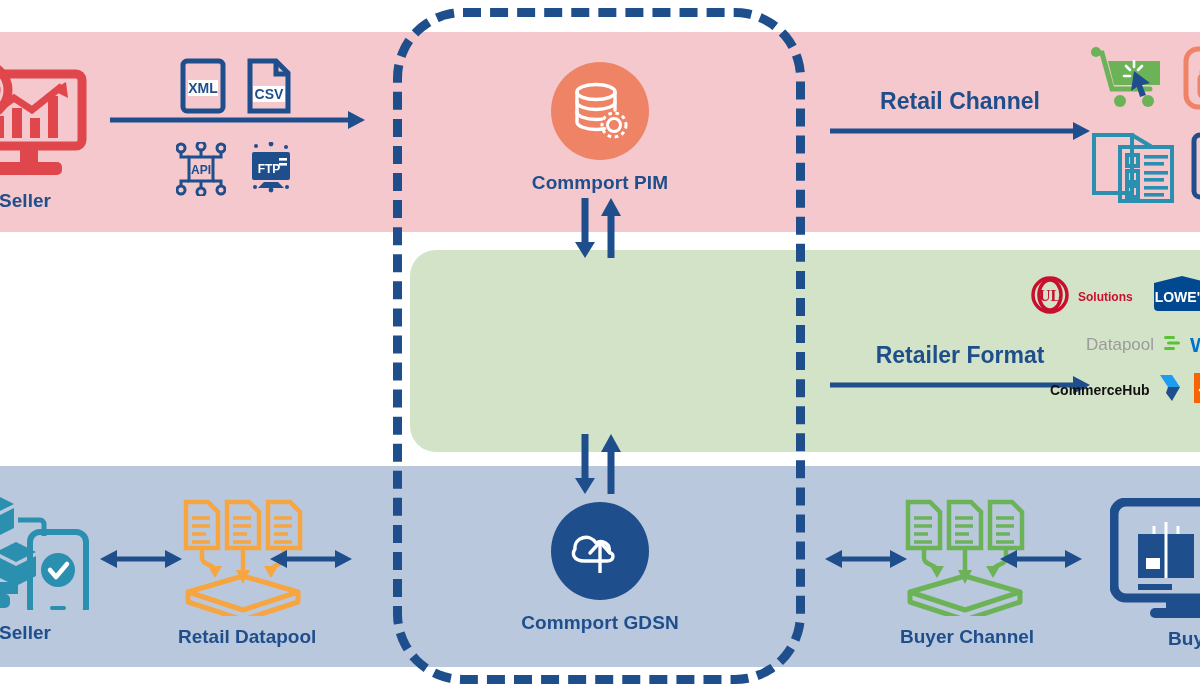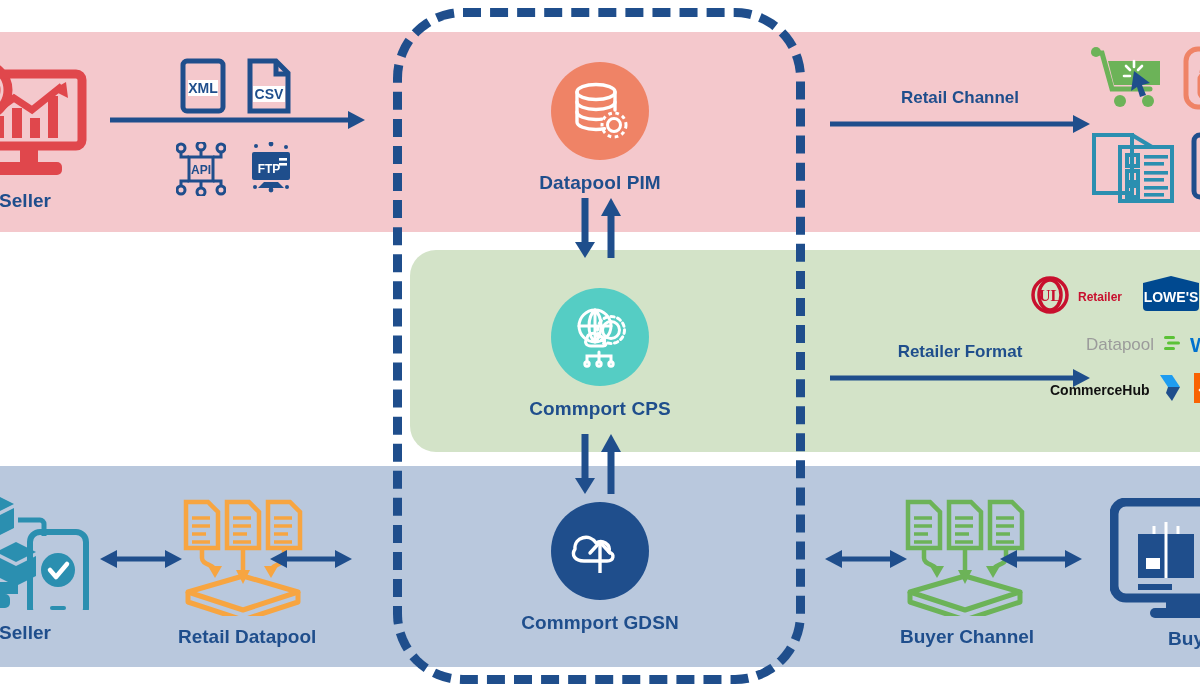--- a/index.html
+++ b/index.html
@@ -42,21 +42,21 @@
   #node-gdsn .disc { background: #1f4e8c; }
 
   
   .vpair { position: absolute; width: 58px; height: 60px; }
   #vpair-pim-cps  { left: 571px; top: 198px; }
   #vpair-cps-gdsn { left: 571px; top: 434px; }
 
   
   .flow { position: absolute; }
   .flow .flow-label {
-    color: #1f4e8c; font-weight: bold; font-size: 17px; text-align: center;
+    color: #1f4e8c; font-weight: bold; font-size: 23px; text-align: center;
     white-space: nowrap; margin-bottom: 6px;
   }
   #flow-retail  { left: 830px; top: 88px;  width: 260px; }
   #flow-format  { left: 830px; top: 318px; width: 260px; margin-top: 24px; }
 
   
   .harrow { position: absolute; }
   #arrow-seller-in { left: 110px; top: 110px; }
 
   .biarrow { position: absolute; }
@@ -207,41 +207,23 @@
           <path d="M46 12 v18"></path>
           <path d="M8 22 c0 4 8.5 7.5 19 7.5 S46 26 46 22"></path>
           <path d="M8 32 c0 4 8.5 7.5 19 7.5 2 0 4-.1 5.8-.4"></path>
         </g>
         <g fill="none" stroke="#ffffff" stroke-width="3">
           <circle cx="45" cy="45" r="6.5"></circle>
           <circle cx="45" cy="45" r="12" stroke-dasharray="3.6 3.6"></circle>
         </g>
       </svg>
     </div>
-    <div class="caption">Datapool PIM</div>
-  </div>
-
-  <div class="node" id="node-cps">
-    <div class="disc">
-      <svg width="62" height="62" viewBox="0 0 62 62">
-        <g fill="none" stroke="#ffffff" stroke-width="3" stroke-linecap="round">
-          <circle cx="26" cy="20" r="16"></circle>
-          <path d="M26 4 v32 M10 20 h32 M26 4 c-8 7 -8 25 0 32 M26 4 c8 7 8 25 0 32"></path>
-          <circle cx="42" cy="24" r="8.5"></circle>
-          <circle cx="42" cy="24" r="13.5" stroke-dasharray="3.5 3.5"></circle>
-          <path d="M22 40 c-5 0 -7-4 -4-7 0-6 9-8 11-2 4-2 8 2 6 6 3 1 2 3 -1 3 z"></path>
-          <path d="M30 46 v10 M30 50 h-12 v6 M30 50 h12 v6"></path>
-          <circle cx="18" cy="58" r="2.2"></circle>
-            <circle cx="30" cy="58" r="2.2"></circle>
-            <circle cx="42" cy="58" r="2.2"></circle>
-        </g>
-      </svg>
-    </div>
-    <div class="caption">Commport CPS</div>
-  </div>
+    <div class="caption">Commport PIM</div>
+  </div>
+
 
   <div class="node" id="node-gdsn">
     <div class="disc">
       <svg width="64" height="60" viewBox="0 0 64 60">
         <path d="M16 40 c-9 0 -13-6 -9-12 -1-12 15-16 21-6 6-4 15 1 13 9 6 2 5 9 -2 9 z" fill="none" stroke="#ffffff" stroke-width="3.4" stroke-linejoin="round"></path>
         <line x1="32" y1="52" x2="32" y2="22" stroke="#ffffff" stroke-width="3.4"></line>
         <polyline points="22,32 32,21 42,32" fill="none" stroke="#ffffff" stroke-width="3.4" stroke-linejoin="round" stroke-linecap="round"></polyline>
       </svg>
     </div>
     <div class="caption">Commport GDSN</div>
@@ -342,21 +324,21 @@
 
   <div id="logos-retailers">
     <div class="logo-row r1">
       <span>
         <svg width="40" height="40" viewBox="0 0 40 40">
           <circle cx="20" cy="20" r="17" fill="none" stroke="#c8102e" stroke-width="3.5"></circle>
           <ellipse cx="20" cy="20" rx="11" ry="15" fill="none" stroke="#c8102e" stroke-width="3.5"></ellipse>
           <text x="20" y="26" font-family="Liberation Serif, serif" font-size="16" font-weight="bold" fill="#c8102e" text-anchor="middle">UL</text>
         </svg>
       </span>
-      <span class="logo-text" style="color:#c8102e;font-size:12px;">Retailer</span>
+      <span class="logo-text" style="color:#c8102e;font-size:12px;">Solutions</span>
       <span style="margin-left:10px;">
         <svg width="62" height="40" viewBox="0 0 62 40">
           <path d="M31 1 L59 8 v24 a4 4 0 0 1 -4 4 h-48 a4 4 0 0 1 -4 -4 V8 z" fill="#004990"></path>
           <text x="31" y="27" font-family="Liberation Sans, sans-serif" font-size="14" font-weight="bold" fill="#ffffff" text-anchor="middle">LOWE'S</text>
         </svg>
       </span>
     </div>
 
     <div class="logo-row r2">
       <span class="logo-text" style="color:#9b9b9b;font-size:17px;font-weight:normal;">Datapool</span>

